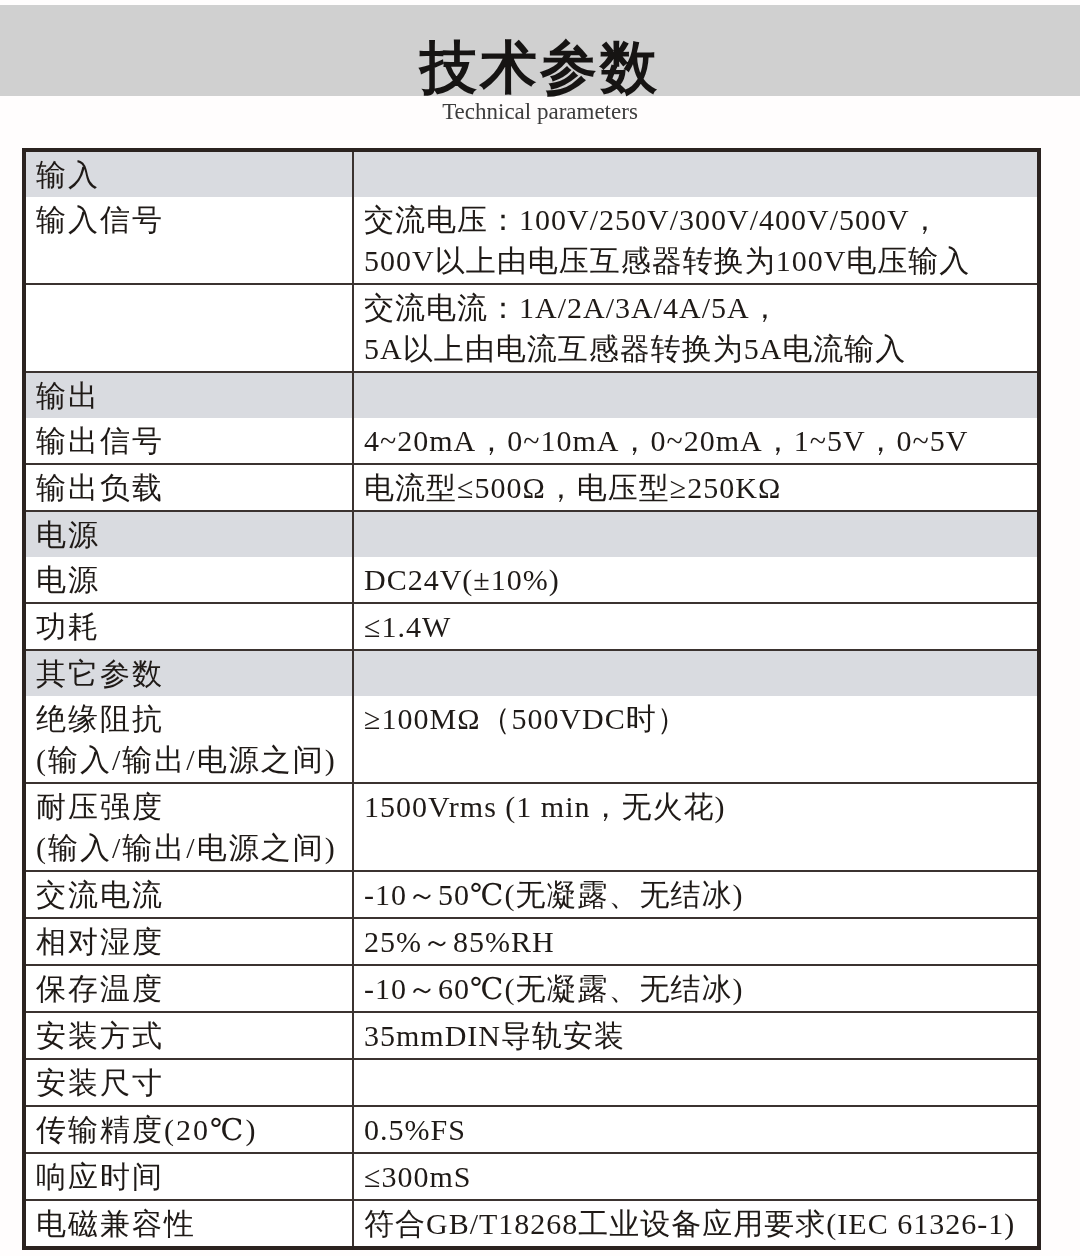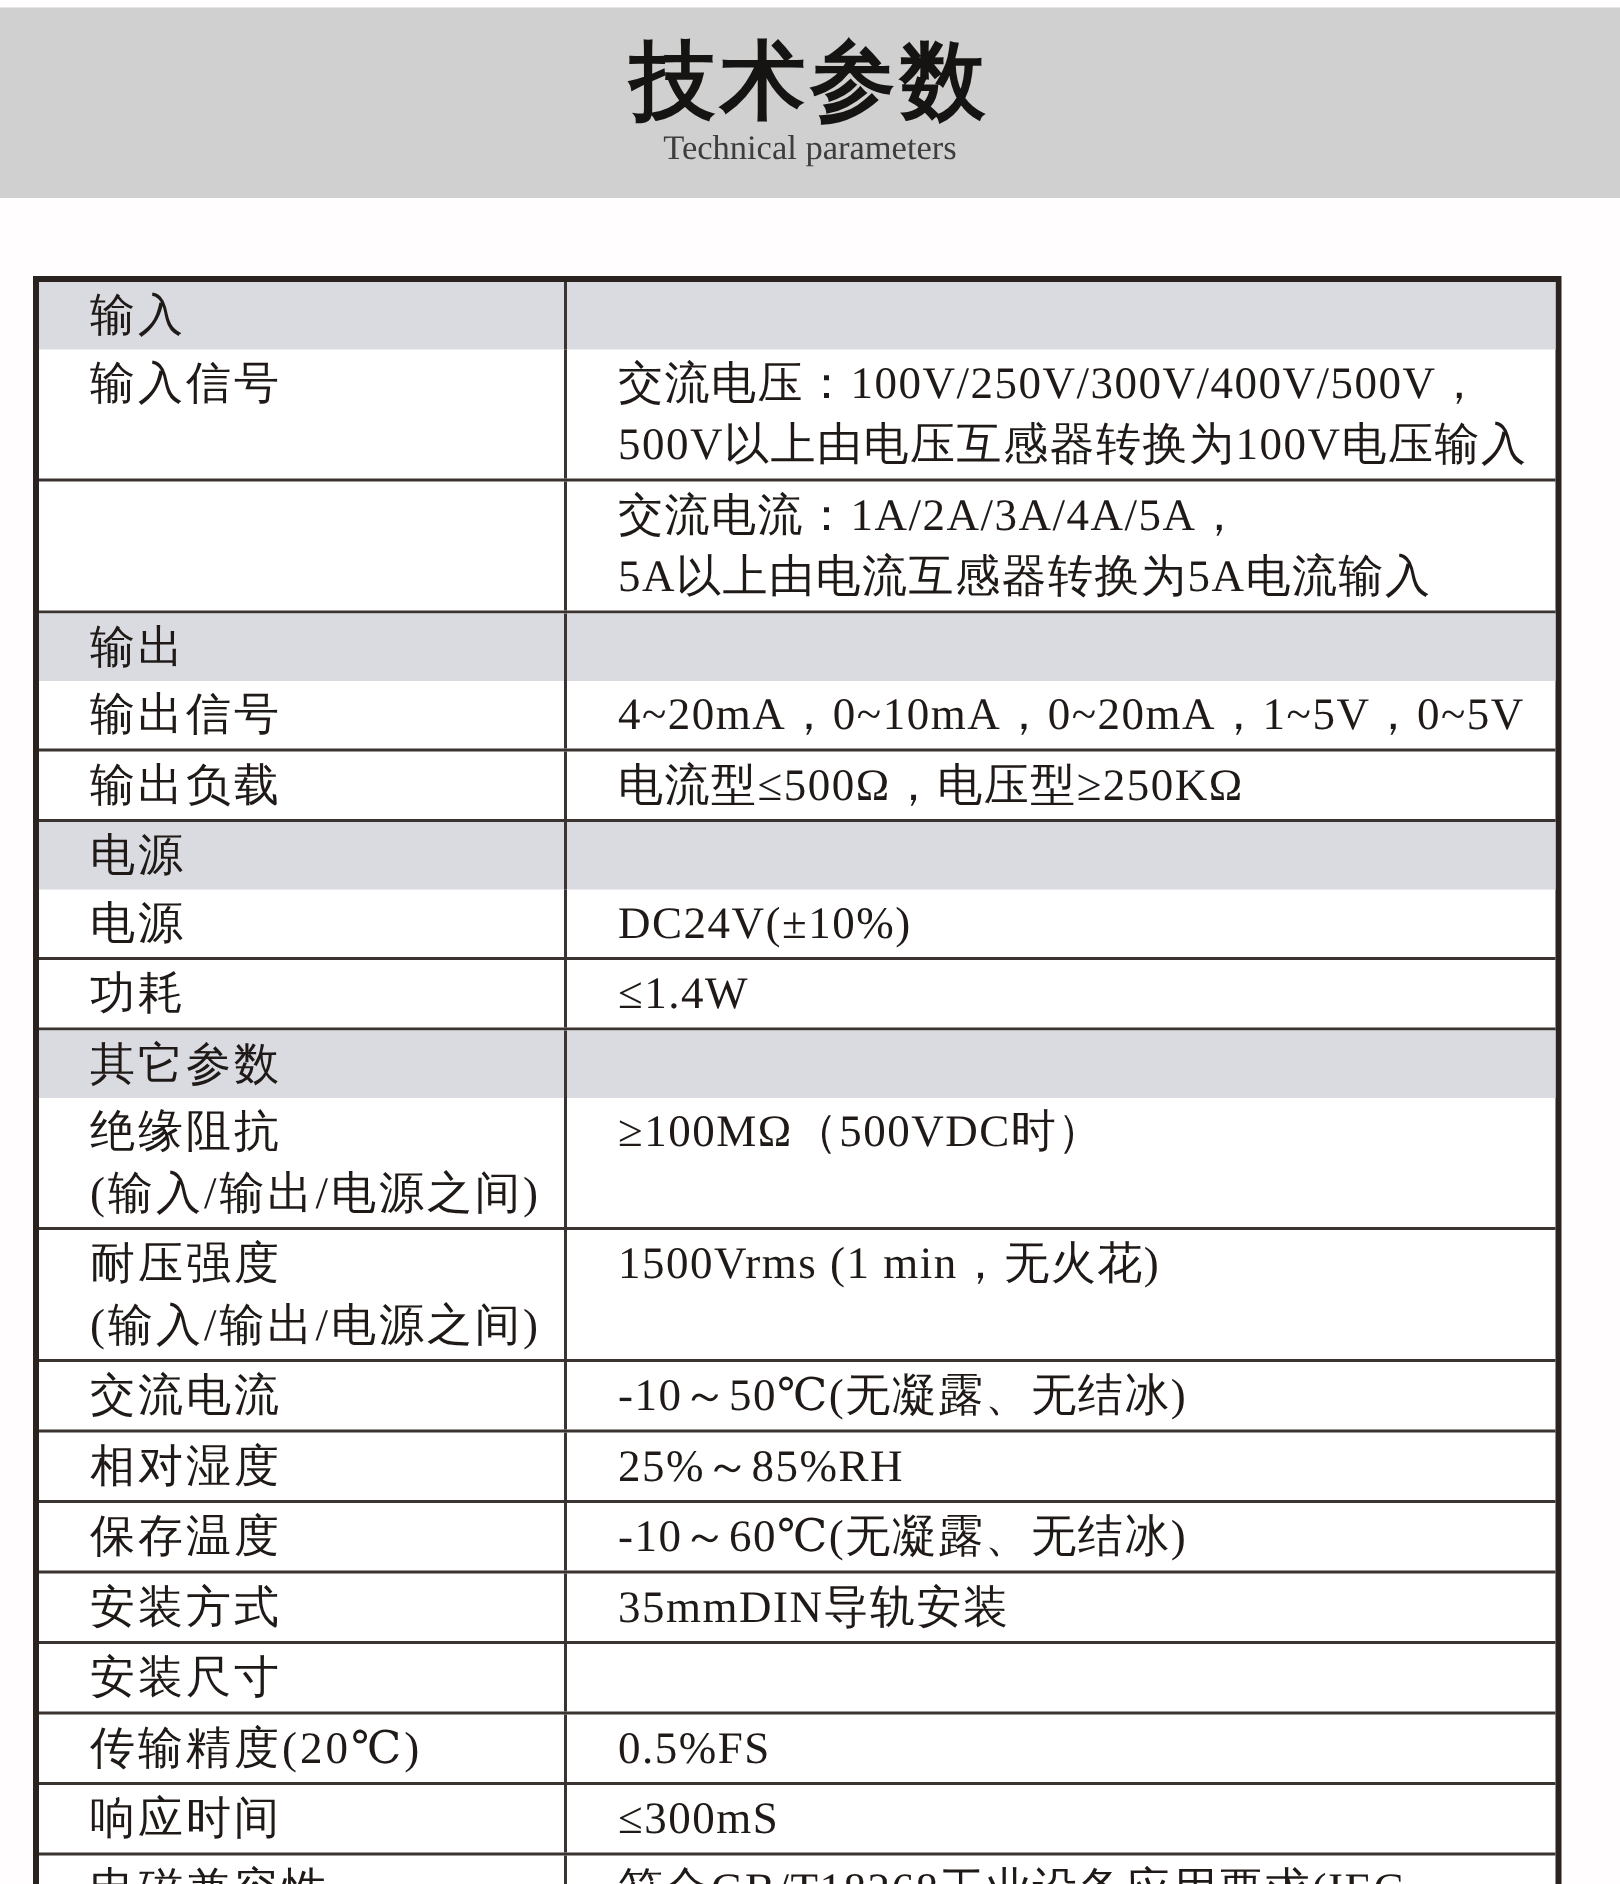--- a/index.html
+++ b/index.html
@@ -14,25 +14,25 @@
   *{box-sizing:border-box;margin:0;padding:0;}
   html,body{width:1080px;height:1256px;overflow:hidden;}
   body{
     background:var(--page-bg);
     font-family:"Liberation Serif","DejaVu Serif",serif;
     color:var(--text);
   }
   
   .title-band{
     margin-top:5px;
-    height:127px;
+    height:91px;
     width:100%;
     background:var(--band-bg);
     text-align:center;
-    padding-top:18px;
+    padding-top:31px;
   }
   .title-band h1{
     font-family:"Liberation Sans","DejaVu Sans",sans-serif;
     font-weight:700;
     font-size:57px;
     line-height:62px;
     letter-spacing:3px;
     color:#161413;
   }
   .title-band .subtitle{
@@ -61,21 +61,20 @@
     border-bottom:2px solid var(--grid-line);
   }
   .row.data:last-child{
     border-bottom:none;
   }
   .cell{
     font-size:30px;
     line-height:41px;
     white-space:pre-line;
     padding:2px 8px 2px 10px;
-    margin-left:24px;
   }
   .cell-label{
     width:328px;
     flex:0 0 328px;
     border-right:2px solid var(--grid-line);
     letter-spacing:2px;
   }
   .cell-value{
     flex:1 1 auto;
     letter-spacing:1px;

